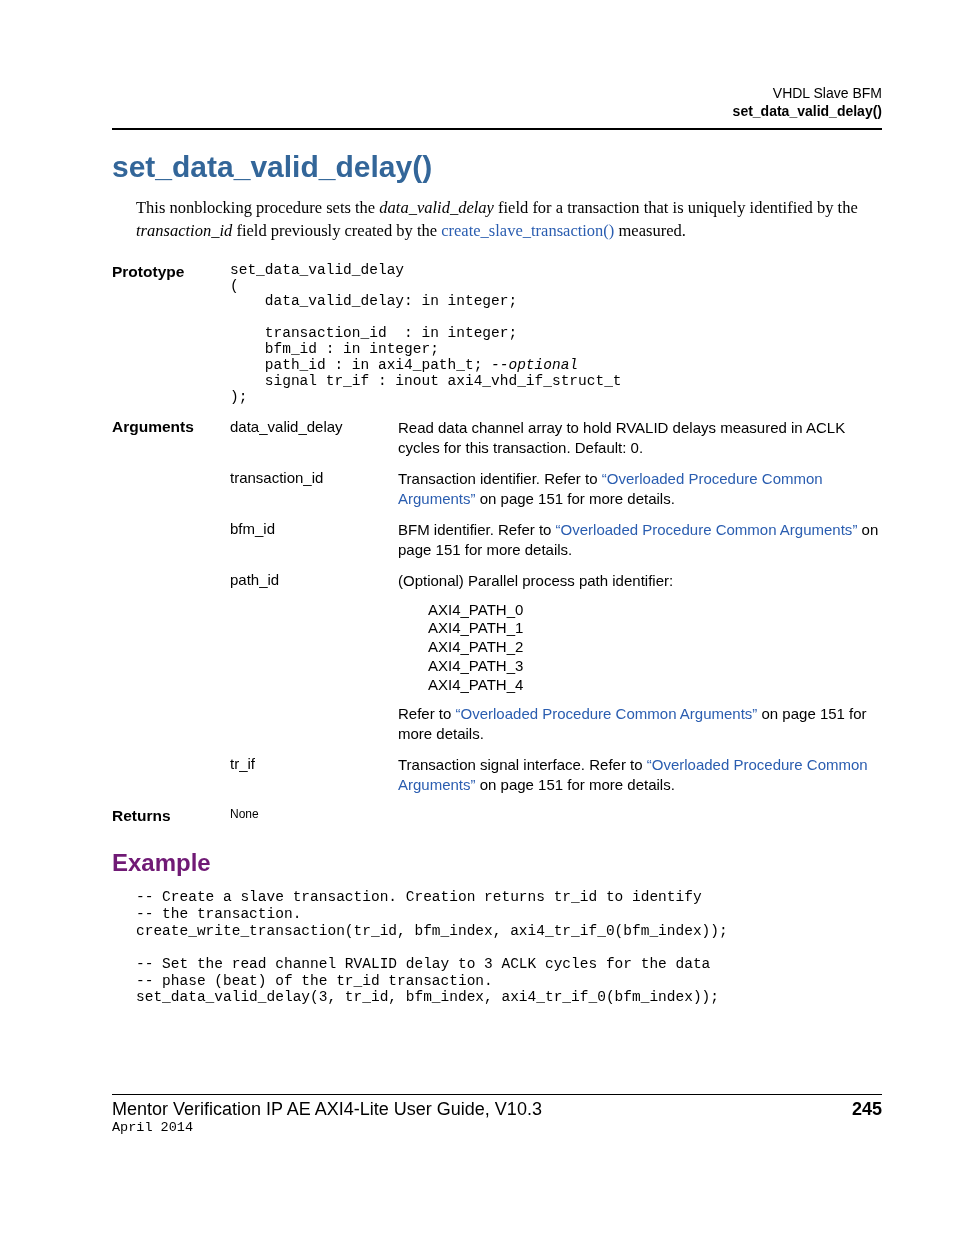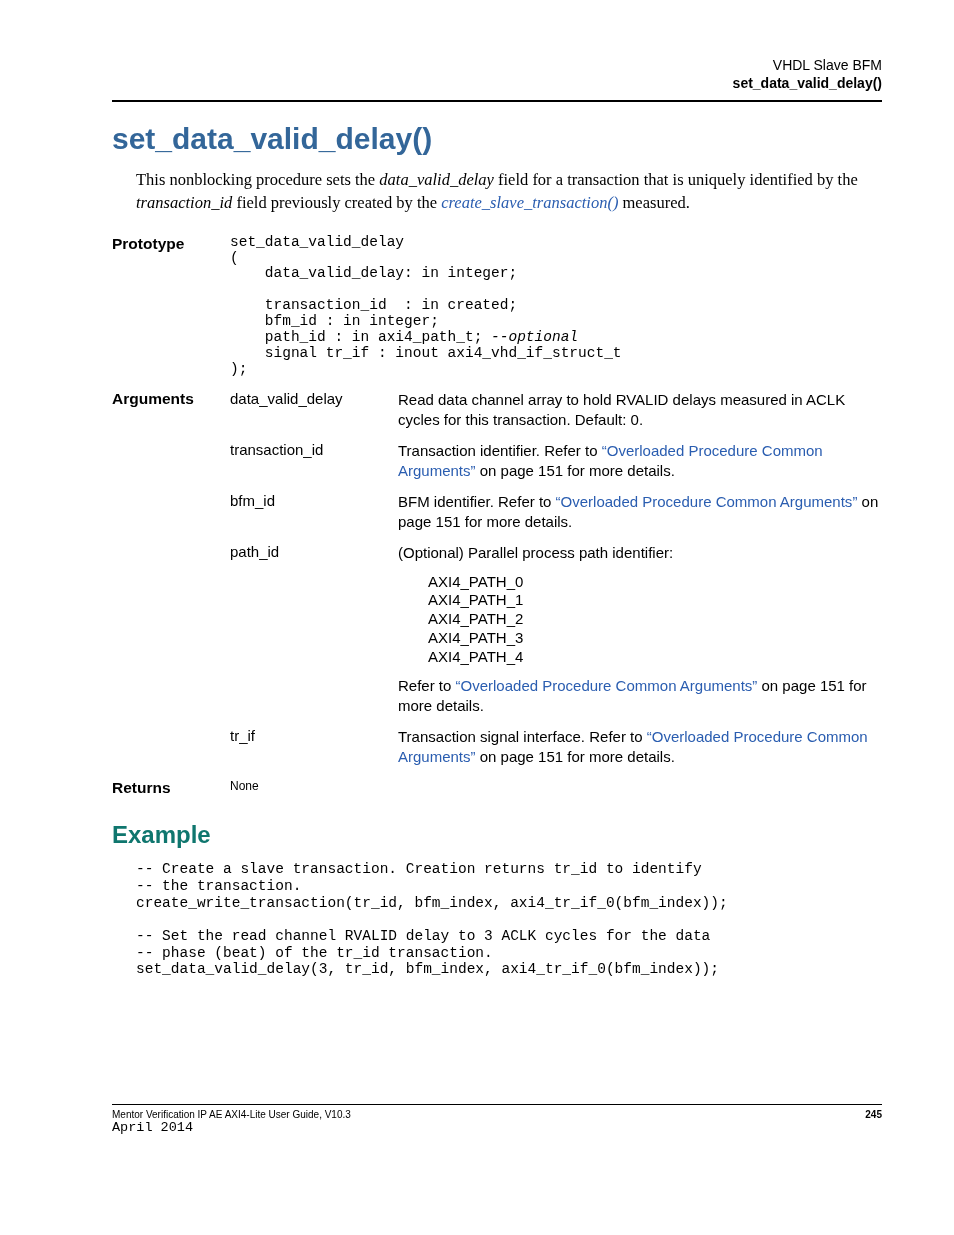--- a/index.html
+++ b/index.html
@@ -4,21 +4,21 @@
 <style>
   body {
     margin: 0;
     padding: 0;
     font-family: Arial, Helvetica, sans-serif;
     background: #fff;
     color: #000;
     width: 954px;
   }
   .page {
-    padding: 56px 72px 40px 112px;
+    padding: 84px 72px 40px 112px;
     box-sizing: border-box;
     min-height: 1175px;
     position: relative;
   }
   .header-right {
     text-align: right;
     font-size: 14px;
     line-height: 1.3;
   }
   .header-right .bold {
@@ -41,21 +41,20 @@
     font-size: 16.5px;
     line-height: 1.4;
     margin: 0 0 20px 24px;
   }
   .italic {
     font-style: italic;
   }
   a.link {
     color: #2a5db0;
     text-decoration: none;
-    font-style: italic;
   }
   a.textlink {
     color: #2a5db0;
     text-decoration: none;
   }
   .refrow {
     display: flex;
     align-items: flex-start;
     margin: 7px 0 4px 0;
     gap: 10px;
@@ -102,21 +101,21 @@
     line-height: 1.25;
   }
   .desc-text {
     font-size: 15px;
     line-height: 1.3;
   }
   .quotemark {
     color: #2a5db0;
   }
   h2.example-title {
-    color: #0f766e;
+    color: #701a75;
     font-size: 24px;
     font-weight: bold;
     margin: 24px 0 12px 0;
   }
   pre.example-code {
     font-family: 'Courier New', monospace;
     font-size: 14.5px;
     white-space: pre;
     margin: 0 0 0 24px;
     line-height: 1.15;
@@ -128,21 +127,21 @@
     right: 72px;
   }
   .hr-bottom {
     border: none;
     border-top: 1.5px solid #000;
     margin: 0 0 4px 0;
   }
   .footer-row {
     display: flex;
     justify-content: space-between;
-    font-size: 10px;
+    font-size: 18px;
   }
   .footer-row .pagenum {
     font-weight: bold;
     margin-left: 44px;
   }
   .footer-date {
     font-size: 13.5px;
     font-family: Liberation Mono, monospace;
   }
 </style>
@@ -163,21 +162,21 @@
     <span>This nonblocking procedure sets the </span><span class="italic">data_valid_delay</span><span> field for a transaction that is uniquely identified by the </span><span class="italic">transaction_id</span><span> field previously created by the </span><a href="#" class="link">create_slave_transaction()</a><span> measured.</span>
   </p>
 
   <div class="refrow">
     <div class="col1">Prototype</div>
     <div class="col-rest">
 <pre class="code"><span>set_data_valid_delay</span>
 <span>(</span>
 <span>    data_valid_delay: in integer;</span>
 <span></span>
-<span>    transaction_id  : in created;</span>
+<span>    transaction_id  : in integer;</span>
 <span>    bfm_id : in integer;</span>
 <span>    path_id : in axi4_path_t; </span><span class="comment">--optional</span>
 <span>    signal tr_if : inout axi4_vhd_if_struct_t</span>
 <span>);</span></pre>
     </div>
   </div>
 
   <div class="refrow" style="margin-top:12px">
     <div class="col1">Arguments</div>
     <div class="col-rest">

